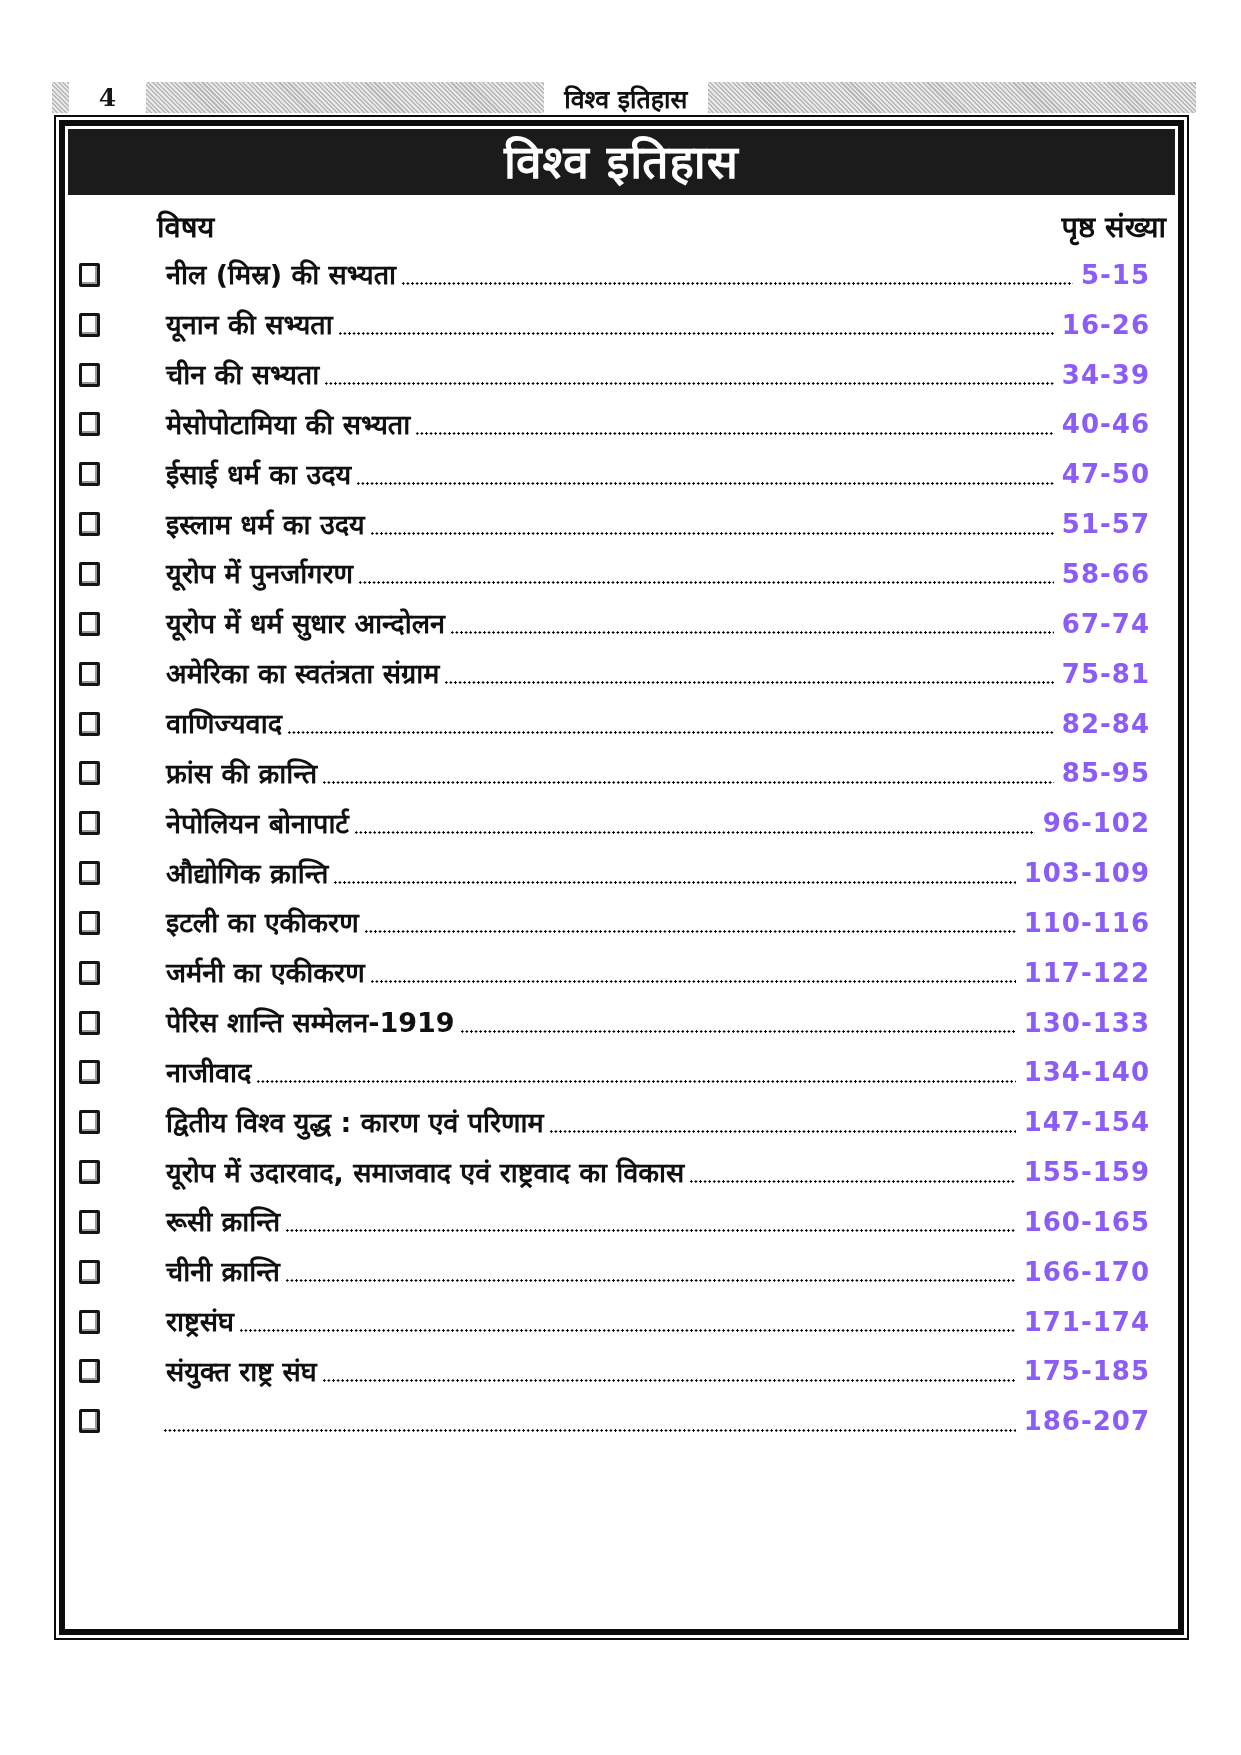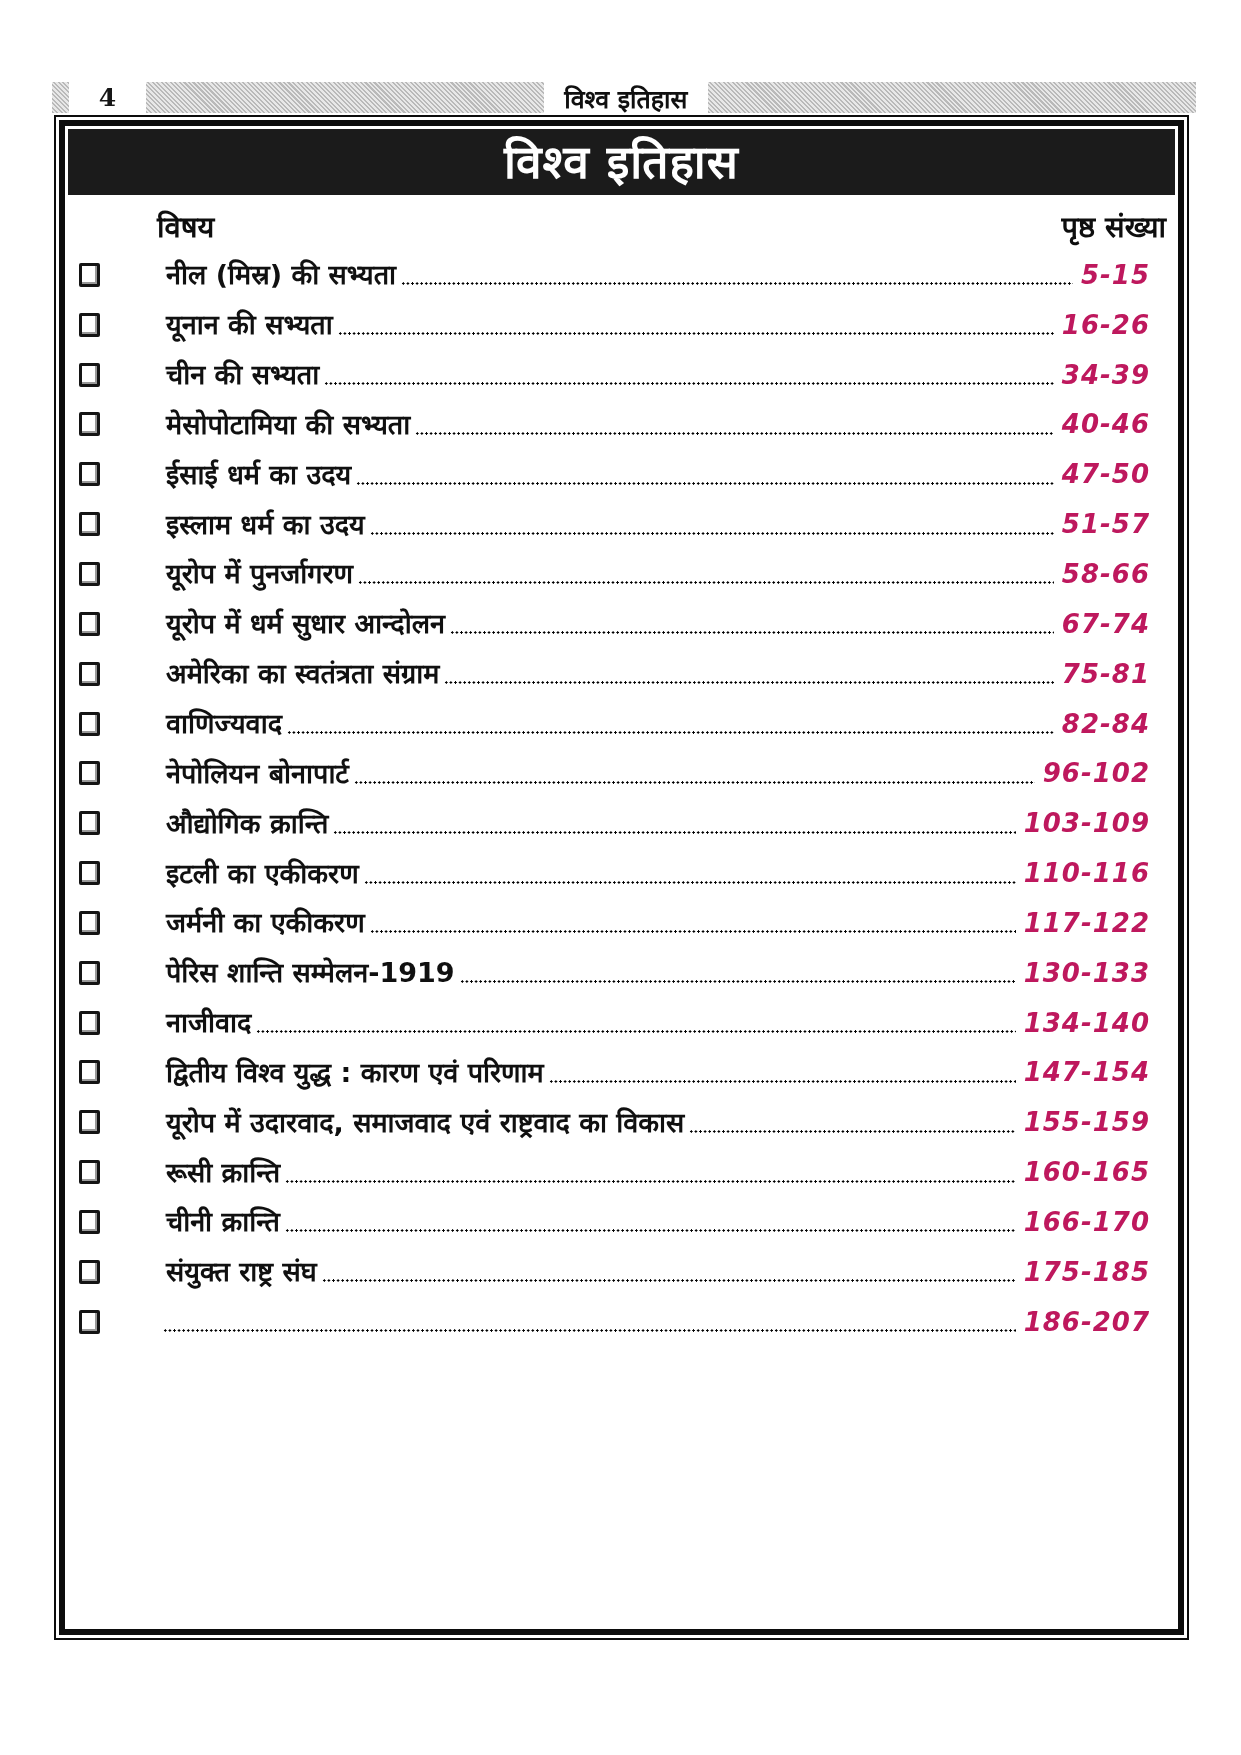--- a/index.html
+++ b/index.html
@@ -90,22 +90,22 @@
     height:5px;
     margin:0 8px 0 5px;
     position:relative;top:9px;
     background-image:radial-gradient(circle,#000 1.15px,transparent 1.35px);
     background-size:4.6px 5px;
     background-repeat:repeat-x;
     background-position:left center;
   }
   .toc-pages{
     flex:0 0 auto;
-    font-size:26px;font-weight:600;color:#be185d;
-    letter-spacing:1px;white-space:nowrap;line-height:1;font-style:italic;
+    font-size:26px;font-weight:600;color:#8b5cf6;
+    letter-spacing:1px;white-space:nowrap;line-height:1;
   }
 </style>
 </head>
 <body>
 
 <div class="page">
 
   <div class="runhead">
     <div class="rh-block halftone"></div>
     <div class="rh-pagenum">4</div>
@@ -191,20 +191,26 @@
     <span class="toc-pages">75-81</span>
   </div>
 
   <div class="toc-row">
     <span class="cbx"></span>
     <span class="toc-title">वाणिज्यवाद</span>
     <span class="leader"></span>
     <span class="toc-pages">82-84</span>
   </div>
 
+  <div class="toc-row">
+    <span class="cbx"></span>
+    <span class="toc-title">फ्रांस की क्रान्ति</span>
+    <span class="leader"></span>
+    <span class="toc-pages">85-95</span>
+  </div>
 
   <div class="toc-row">
     <span class="cbx"></span>
     <span class="toc-title">नेपोलियन बोनापार्ट</span>
     <span class="leader"></span>
     <span class="toc-pages">96-102</span>
   </div>
 
   <div class="toc-row">
     <span class="cbx"></span>
@@ -264,20 +270,26 @@
     <span class="toc-pages">160-165</span>
   </div>
 
   <div class="toc-row">
     <span class="cbx"></span>
     <span class="toc-title">चीनी क्रान्ति</span>
     <span class="leader"></span>
     <span class="toc-pages">166-170</span>
   </div>
 
+  <div class="toc-row">
+    <span class="cbx"></span>
+    <span class="toc-title">राष्ट्रसंघ</span>
+    <span class="leader"></span>
+    <span class="toc-pages">171-174</span>
+  </div>
 
   <div class="toc-row">
     <span class="cbx"></span>
     <span class="toc-title">संयुक्त राष्ट्र संघ</span>
     <span class="leader"></span>
     <span class="toc-pages">175-185</span>
   </div>
 
   <div class="toc-row">
     <span class="cbx"></span>

